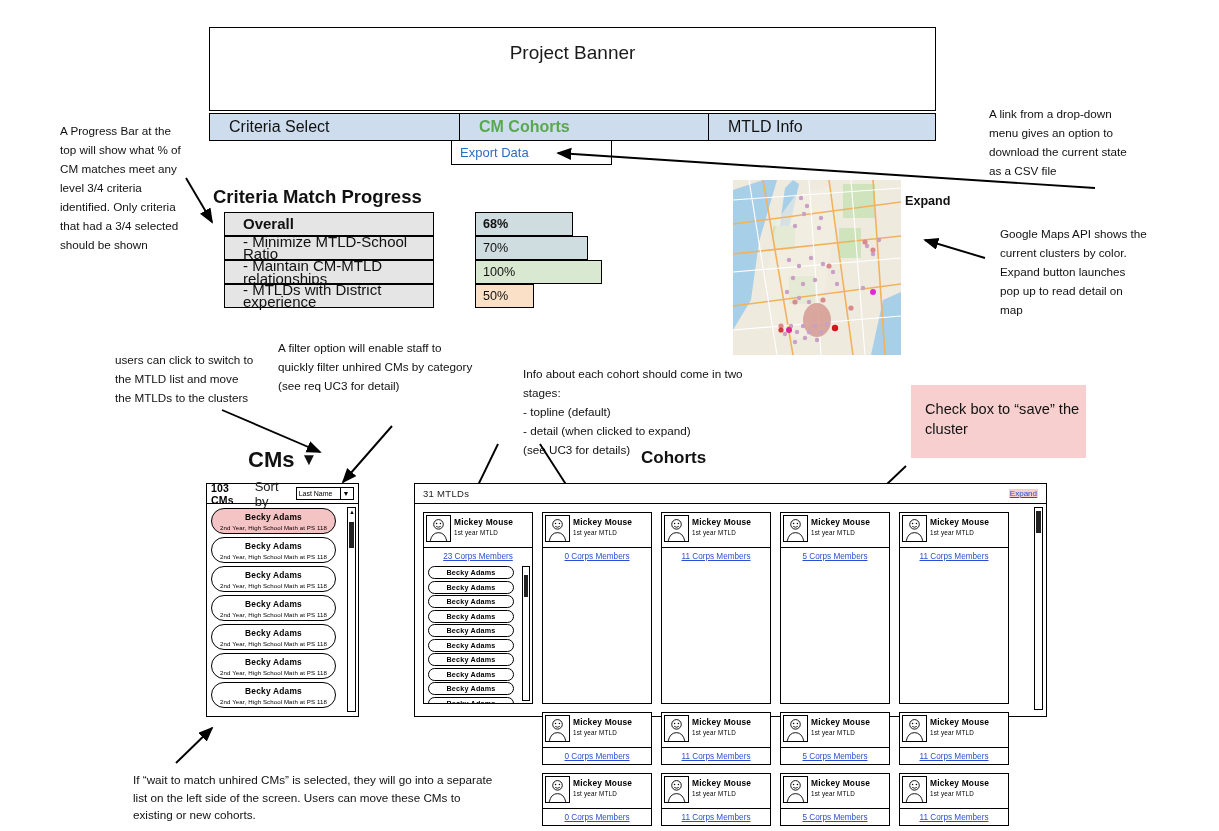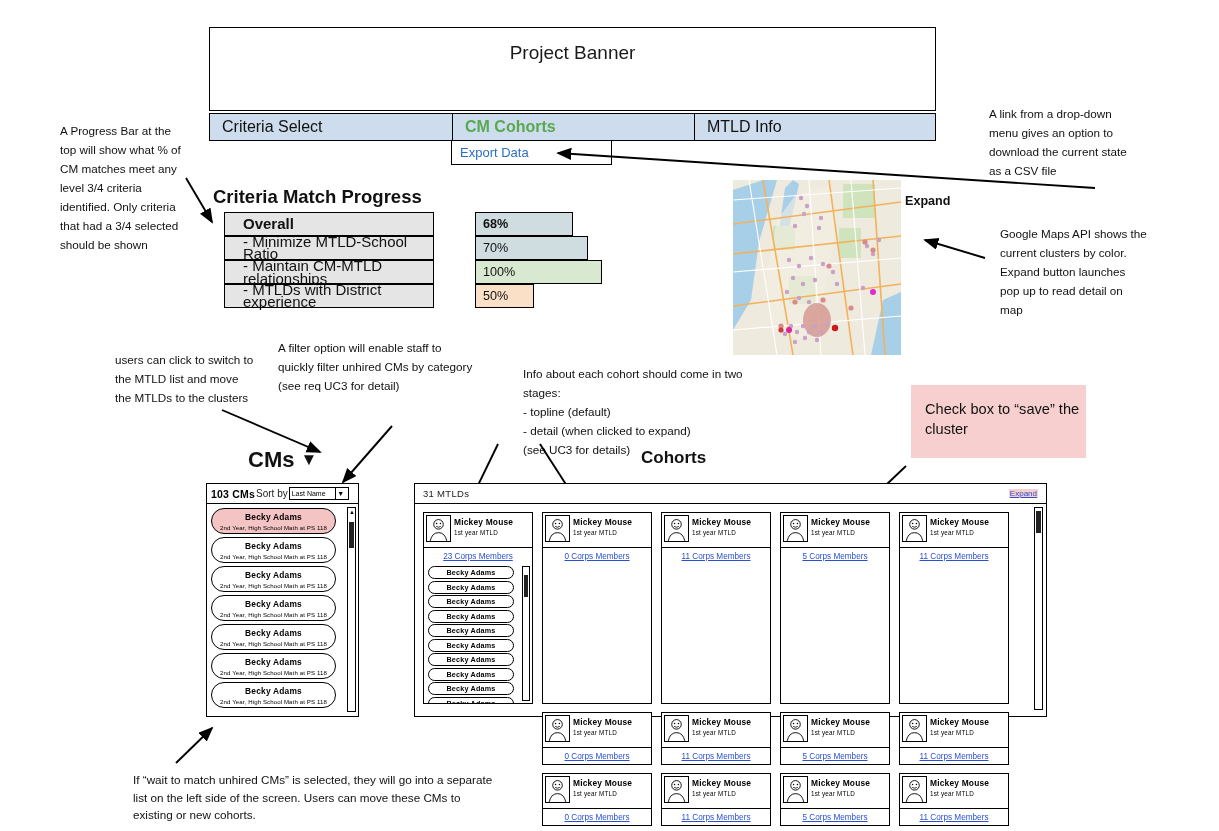--- a/index.html
+++ b/index.html
@@ -33,20 +33,21 @@
   }
   #tabbar {
     left:209px; top:113px; width:727px; height:28px;
     border:1.5px solid #000; background:#cdddee;
     display:flex;
   }
   .tab {
     height:100%; display:flex; align-items:center;
     padding-left:12px; font-size:16px; color:#111;
     border-right:1.5px solid #000;
+    margin-left:7px;
   }
   .tab:last-child { border-right:none; }
   .tab.t1 { width:243px; }
   .tab.t2 { width:242px; color:#5aa84f; font-weight:bold; }
   .tab.t3 { flex:1; }
   #export-box {
     left:451px; top:141px; width:161px; height:24px;
     border:1.2px solid #000; border-top:none; background:#fff;
     display:flex; align-items:center; padding-left:8px;
   }
@@ -94,21 +95,21 @@
   
   #cm-panel {
     left:206px; top:483px; width:153px; height:234px;
     border:1.6px solid #000; background:#fff;
   }
   #cm-head {
     height:20px; border-bottom:1.6px solid #000;
     display:flex; align-items:center; padding:0 4px; gap:1px;
   }
   #cm-count { font-size:10.5px; font-weight:bold; letter-spacing:.2px; }
-  #cm-sortby { font-size:10px; color:#222; }
+  #cm-sortby { font-size:13px; color:#222; }
   #cm-select {
     border:1.2px solid #000; height:13px; display:flex; align-items:center;
     font-size:7px; padding:0 2px; background:#fff;
   }
   #cm-select .caret {
     border-left:1.2px solid #000; height:100%;
     display:flex; align-items:center; justify-content:center; width:11px; margin-left:3px;
     font-size:7px;
   }
   #cm-list {

